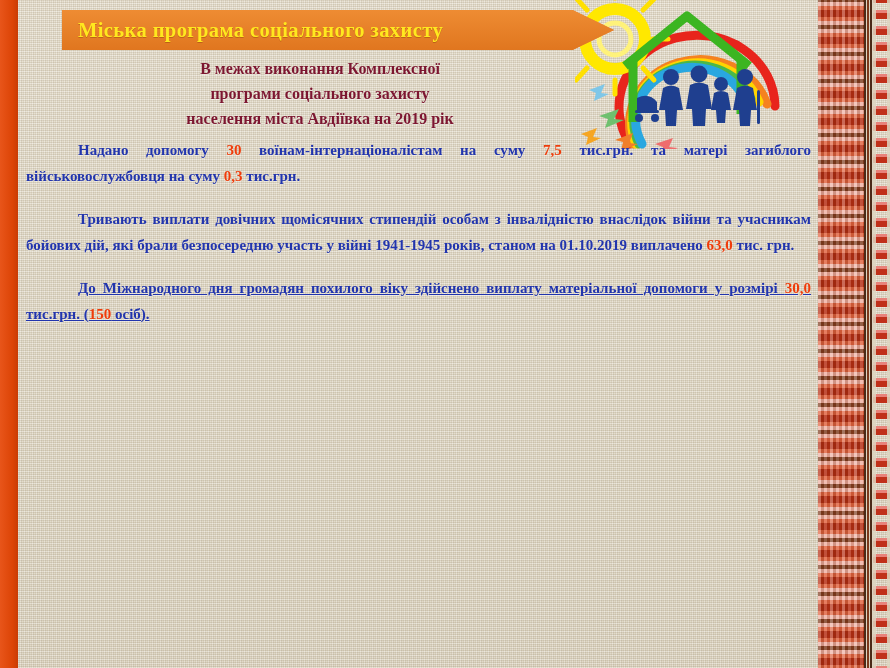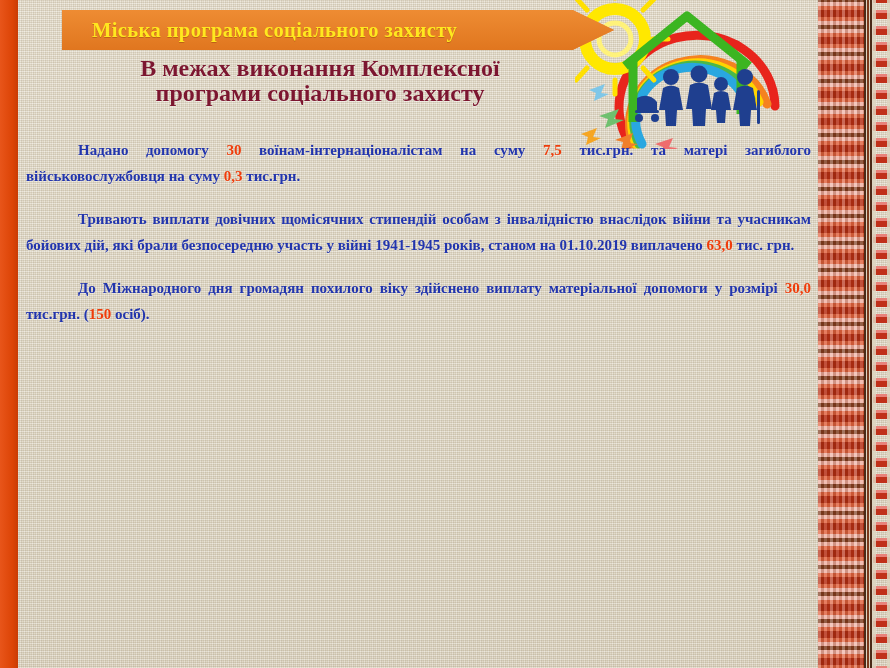--- a/index.html
+++ b/index.html
@@ -47,35 +47,35 @@
   .art svg{display:block;}
 
   
   .banner{position:absolute;left:62px;top:10px;height:40px;width:552px;
     background:#e8812c;
     background-image:linear-gradient(#ee8c33,#e0761f);
     -webkit-clip-path:polygon(0 0,92.5% 0,100% 50%,92.5% 100%,0 100%);
     clip-path:polygon(0 0,92.5% 0,100% 50%,92.5% 100%,0 100%);
     display:flex;align-items:center;justify-content:flex-start;}
   .banner-text{color:#ffe81f;font-size:20.5px;font-weight:bold;letter-spacing:.4px;
-    padding-left:30px;text-shadow:0 1px 0 rgba(120,50,0,.35);
+    padding-left:16px;text-shadow:0 1px 0 rgba(120,50,0,.35);
     font-family:"Liberation Serif",serif;white-space:nowrap;}
 
   
   .heading{position:absolute;left:60px;top:56px;width:520px;text-align:center;
-    color:#7c1630;font-weight:bold;font-size:24px;line-height:25px;
+    color:#7c1630;font-weight:bold;font-size:16px;line-height:25px;
     text-shadow:0 1px 0 rgba(255,255,255,.45);}
   .heading div{white-space:nowrap;}
 
   
   .body-text{position:absolute;left:26px;top:138px;width:785px;
     color:#2235ad;font-weight:bold;font-size:15px;line-height:25.5px;
     text-align:justify;text-shadow:0 1px 0 rgba(255,255,255,.35);}
   .body-text p{margin:0 0 18px 0;text-indent:52px;}
-  .body-text p:last-child{margin-bottom:0;}
+  .body-text p:last-child{margin-bottom:0;text-decoration:underline;}
   .num{color:#ef3c0a;}
 </style>
 </head>
 <body>
 
 <div class="slide">
 
   <div class="left-bar"></div>
 
   <div class="embroidery">
@@ -147,20 +147,21 @@
     </svg>
   </div>
 
   <div class="banner">
     <span class="banner-text">Міська програма соціального захисту</span>
   </div>
 
   <div class="heading">
     <div>В межах виконання Комплексної</div>
     <div>програми соціального захисту</div>
+    <div>населення міста Авдіївка на 2019 рік</div>
   </div>
 
   <div class="body-text">
     <p><span>Надано допомогу </span><span class="num">30</span><span> воїнам-інтернаціоналістам на суму </span><span class="num">7,5</span><span> тис.грн. та матері загиблого військовослужбовця на суму </span><span class="num">0,3</span><span> тис.грн.</span></p>
 
     <p><span>Тривають виплати довічних щомісячних стипендій  особам з інвалідністю внаслідок війни та учасникам бойових дій, які брали безпосередню участь у війні 1941-1945 років, станом на 01.10.2019 виплачено </span><span class="num">63,0</span><span> тис. грн.</span></p>
 
 
 
 

